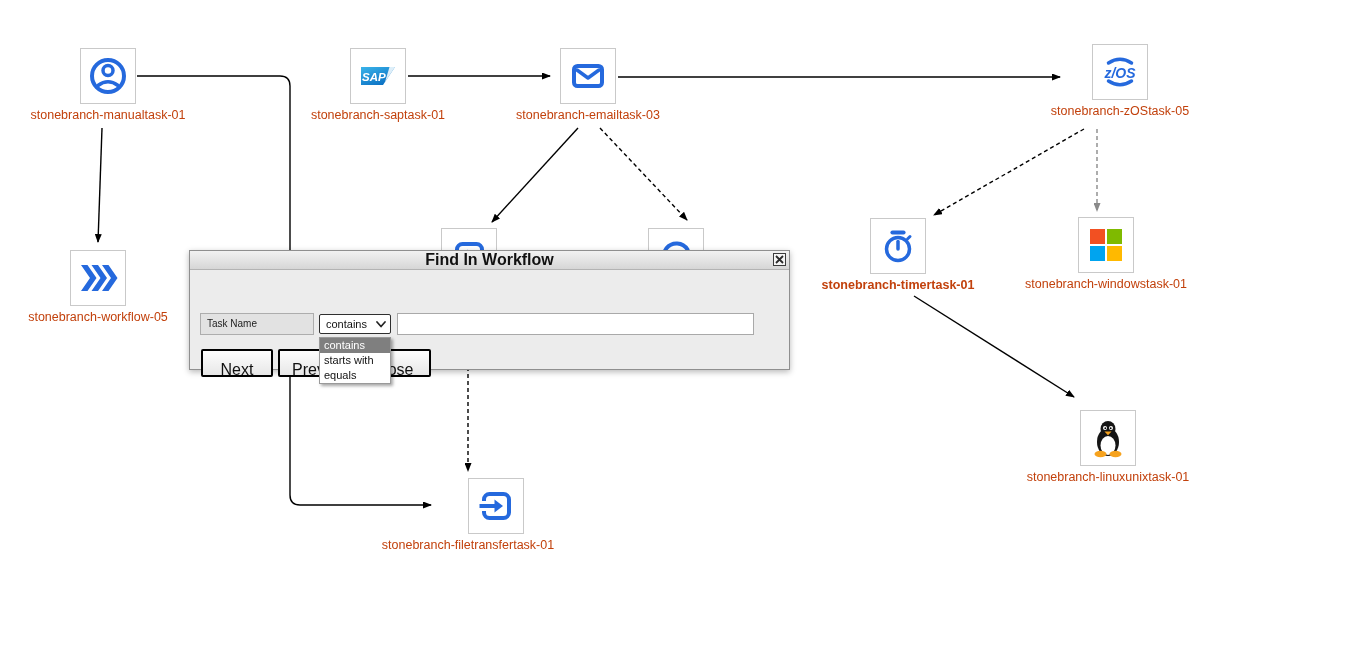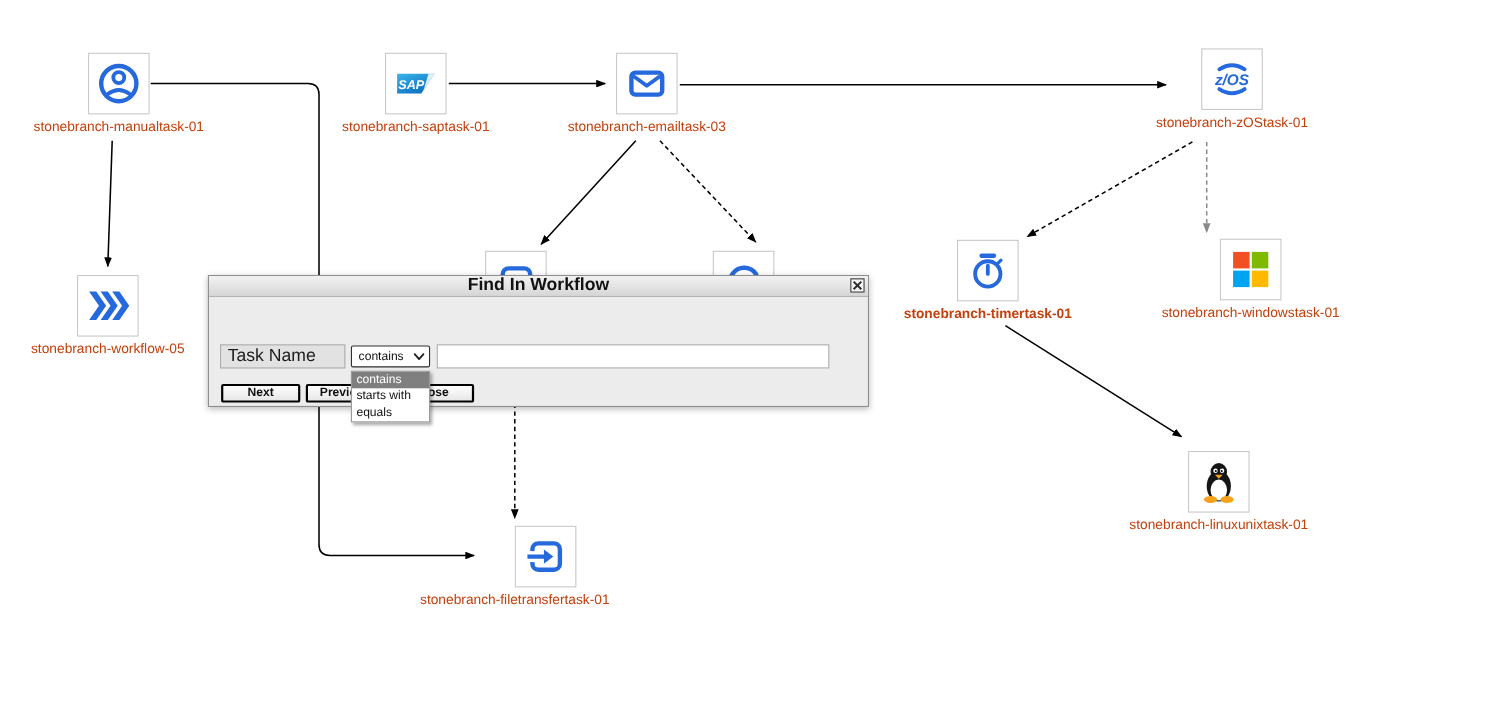--- a/index.html
+++ b/index.html
@@ -32,39 +32,39 @@
   }
   .dialog-title{font-size:16px;font-weight:bold;color:#111;}
   .dialog-close{
     position:absolute;right:3px;top:2px;width:13px;height:13px;
     border:1.5px solid #3c3c3c;background:#f5f5f5;box-sizing:border-box;
     display:flex;align-items:center;justify-content:center;cursor:pointer;
   }
   .dialog-body{position:relative;height:101px;}
   .field-label{
     position:absolute;left:10px;top:43px;width:114px;height:22px;box-sizing:border-box;
-    background:#e2e2e2;border:1px solid #adadad;font-size:16px;color:#1c1c1c;
+    background:#e2e2e2;border:1px solid #adadad;font-size:10px;color:#1c1c1c;
     line-height:20px;padding-left:6px;
   }
   .op-select{
     position:absolute;left:129px;top:44px;width:72px;height:20px;box-sizing:border-box;
     background:#fff;border:1px solid #2f2f2f;border-radius:2px;
     font-size:11px;color:#111;display:flex;align-items:center;
     padding:0 4px 0 6px;cursor:pointer;
   }
   .op-select .op-value{flex:1;}
   .search-input{
     position:absolute;left:207px;top:43px;width:357px;height:22px;box-sizing:border-box;
     background:#fff;border:1px solid #a9a9a9;font-size:11px;padding:0 4px;outline:none;
   }
   .btn{
     position:absolute;top:79px;height:17px;box-sizing:border-box;
     background:linear-gradient(#fdfdfd,#e7e7e7);border:2px solid #000;
-    font-size:11px;font-weight:bold;color:#111;text-align:center;line-height:13px;
-    border-radius:2px;cursor:pointer;padding:0;font-family:"Liberation Sans",sans-serif;
+    font-size:16px;font-weight:normal;color:#111;text-align:center;line-height:13px;
+    border-radius:2px;cursor:pointer;padding:12px;font-family:"Liberation Sans",sans-serif;
   }
   #btn-next{left:11px;width:72px;}
   #btn-prev{left:88px;width:72px;}
   #btn-close{left:165px;width:76px;}
   .op-popup{
     position:absolute;left:129px;top:67px;width:72px;box-sizing:border-box;
     background:#fff;border:1px solid #9a9a9a;z-index:12;
     box-shadow:2px 2px 3px rgba(0,0,0,.35);
   }
   .op-item{
@@ -140,21 +140,21 @@
       <div class="node-label">stonebranch-emailtask-03</div>
     </div>
     <div class="node" style="left: 1068px; top: 44px; margin-left: 24px;">
       <div class="node-box">
         <svg class="node-icon" viewBox="0 0 40 40">
           <path d="M 8.5 11 Q 20 3.5 31.5 11" stroke="#2569dd" stroke-width="3.5" fill="none" stroke-linecap="round"></path>
           <path d="M 31.5 29 Q 20 36.5 8.5 29" stroke="#2569dd" stroke-width="3.5" fill="none" stroke-linecap="round"></path>
           <text x="20" y="25.5" text-anchor="middle" font-size="14" font-weight="bold" font-style="italic" fill="#2569dd" font-family="Liberation Sans,sans-serif">z/OS</text>
         </svg>
       </div>
-      <div class="node-label">stonebranch-zOStask-01</div>
+      <div class="node-label">stonebranch-zOStask-05</div>
     </div>
     <div class="node" style="left: 70px; top: 250px;">
       <div class="node-box">
         <svg class="node-icon" viewBox="0 0 40 40">
           <g fill="#2569dd">
             <path d="M3 7 L9.5 7 L18.5 20 L9.5 33 L3 33 L12 20 Z"></path>
             <path d="M13.5 7 L20 7 L29 20 L20 33 L13.5 33 L22.5 20 Z"></path>
             <path d="M24 7 L30.5 7 L39.5 20 L30.5 33 L24 33 L33 20 Z"></path>
           </g>
         </svg>
@@ -167,21 +167,21 @@
           <g fill="none" stroke="#2569dd">
             <circle cx="20" cy="23" r="11.5" stroke-width="3.5"></circle>
             <line x1="20" y1="23" x2="20" y2="15.5" stroke-width="3.5" stroke-linecap="round"></line>
             <line x1="14.5" y1="6.5" x2="25.5" y2="6.5" stroke-width="4.2" stroke-linecap="round"></line>
             <line x1="29.5" y1="13" x2="32" y2="10.5" stroke-width="3" stroke-linecap="round"></line>
           </g>
         </svg>
       </div>
       <div class="node-label">stonebranch-timertask-01</div>
     </div>
-    <div class="node" style="left: 1109px; top: 217px;">
+    <div class="node" style="left: 1078px; top: 217px;">
       <div class="node-box">
         <svg class="node-icon" viewBox="0 0 40 40">
           <rect x="4" y="4" width="15" height="15" fill="#f25022"></rect>
           <rect x="21" y="4" width="15" height="15" fill="#7fba00"></rect>
           <rect x="4" y="21" width="15" height="15" fill="#00a4ef"></rect>
           <rect x="21" y="21" width="15" height="15" fill="#ffb900"></rect>
         </svg>
       </div>
       <div class="node-label">stonebranch-windowstask-01</div>
     </div>

